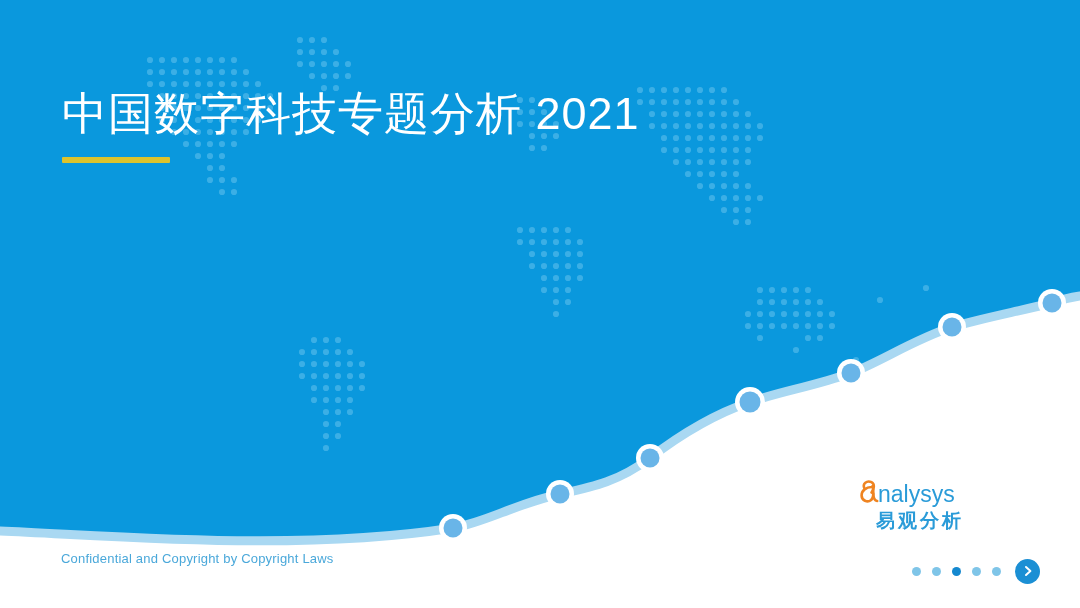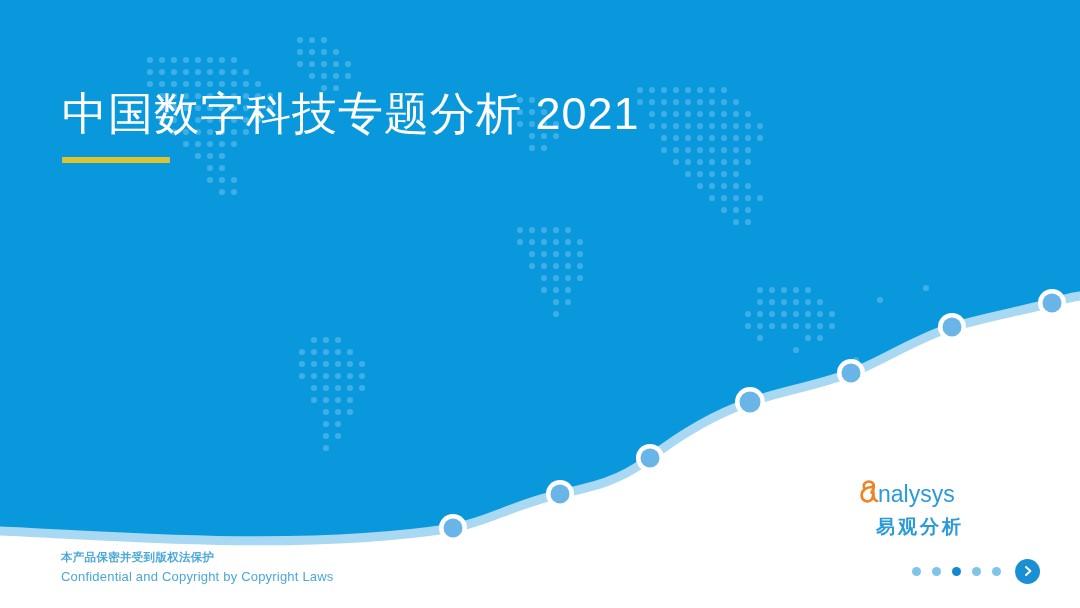--- a/index.html
+++ b/index.html
@@ -80,21 +80,21 @@
   #logo {
     position:absolute;
     left:856px;
     top:478px;
     width:128px;
     text-align:center;
   }
   #logo-wordmark { display:block; }
   #logo-cn {
     display:block;
-    margin-top:6px;
+    margin-top:0;
     font-size:19px;
     font-weight:700;
     color:#2a9bd8;
     letter-spacing:3px;
   }
 
   
   #pager {
     position:absolute;
     left:912px;
@@ -551,21 +551,20 @@
       </g>
     </g>
   </svg>
 
   <div id="title-block">
     <div id="page-title">中国数字科技专题分析 2021</div>
     <div id="title-rule"></div>
   </div>
 
   <div id="footer-note">
-    <div id="footer-cn">本产品保密并受到版权法保护</div>
     <div id="footer-en">Confidential and Copyright by Copyright Laws</div>
   </div>
 
   <div id="logo">
     <svg id="logo-wordmark" width="128" height="30" viewBox="0 0 128 30" xmlns="http://www.w3.org/2000/svg">
 
       <g fill="none" stroke="#ef8421" stroke-width="2.6" stroke-linecap="round" stroke-linejoin="round">
         <path d="M8.5,10.5 C6,5.5 11,2 15.5,4.2 C19,6 18.2,11 15.5,14.5"></path>
         <path d="M15.6,9 C10.5,9.2 5.4,12.2 5.6,17.6 C5.8,22.6 11.4,24.8 14.8,22.3
                  C17.2,20.5 17.6,16.2 17.2,12 C16.9,9.2 16.6,8 16.6,8"></path>

